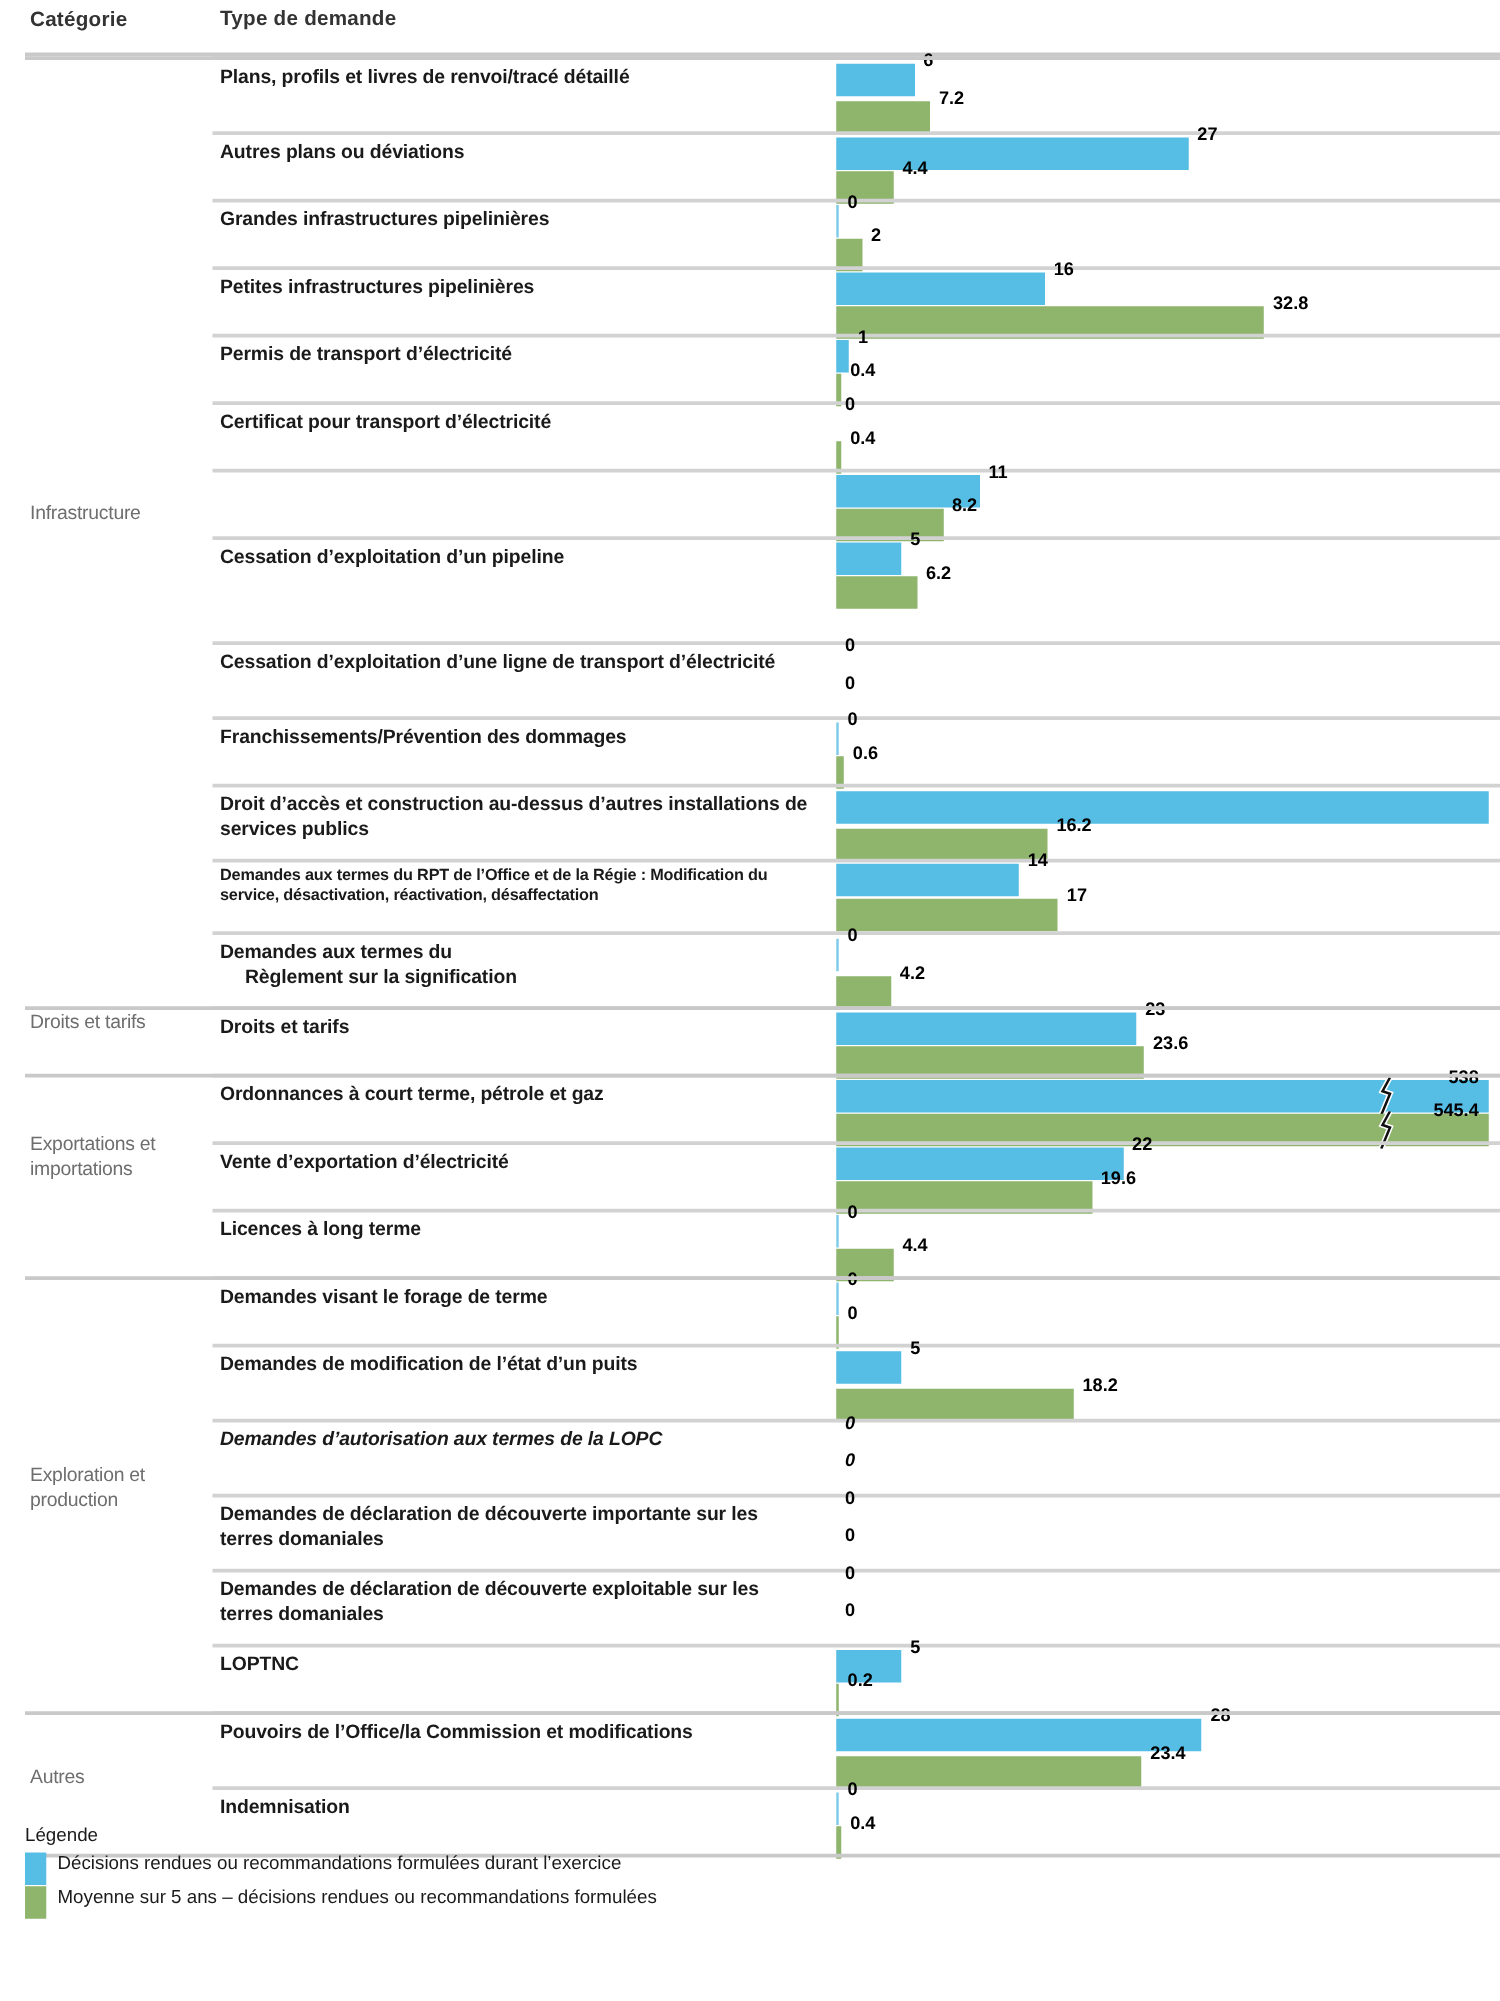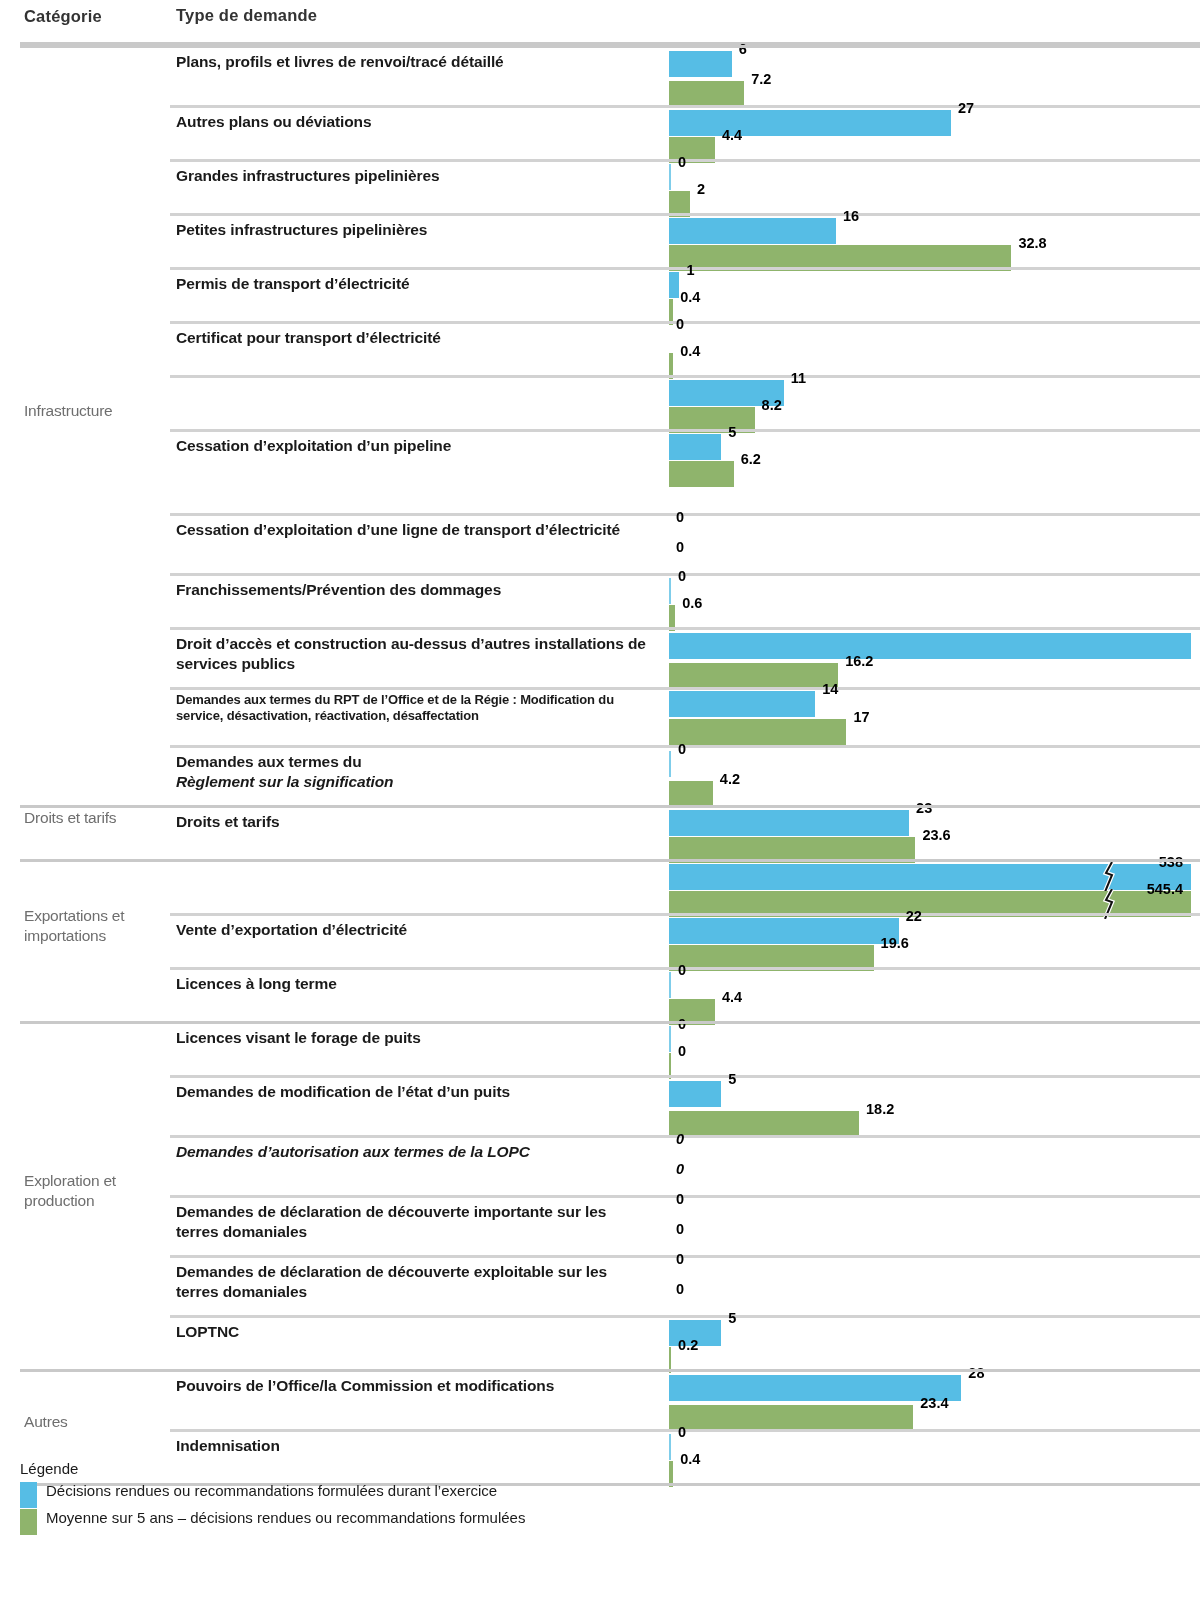--- a/index.html
+++ b/index.html
@@ -18,21 +18,21 @@
 
   
   .row{position:absolute;left:0;width:1200px;}
   .row-rule{position:absolute;left:170px;top:0;width:1030px;height:3px;background:#d2d2d2;}
   .row-label{
     position:absolute;left:176px;top:7px;width:470px;
     font-size:15.5px;font-weight:bold;color:#1a1a1a;line-height:1.30;
     letter-spacing:-0.1px;
   }
   .row-label.sm{font-size:13px;line-height:1.25;letter-spacing:-0.15px;}
-  .row-label .ital{font-style:italic;}
+  .row-label .ital{margin-left:20px;}
 
   
   .barwrap{position:absolute;left:669px;}
   .bar{position:absolute;left:0;height:26px;}
   .bar.blue{background:#56bde5;}
   .bar.green{background:#8fb46c;}
   .bar.zero{width:2px;}
   .bar.zero.blue{background:#7fcdea;}
   .bar.zero.green{background:#8fb46c;}
   .bar.invisible{width:0;background:transparent;}
@@ -212,20 +212,21 @@
           <div class="bar blue" style="top: 5px; width: 240.12px;"></div>
           <div class="vlabel" style="left: 247.12px; top: -4px;">23</div>
           <div class="bar green" style="top: 32px; width: 246.384px;"></div>
           <div class="vlabel" style="left: 253.384px; top: 23px;">23.6</div>
         </div>
       </div>
       <div class="catcell" style="top: 808px;">Droits et tarifs</div>
       <div class="cat-rule" style="top: 805px;"></div>
       <div class="row" style="top: 859px; height: 54px;">
         <div class="row-rule"></div>
+        <div class="row-label">Ordonnances à court terme, pétrole et gaz</div>
         <div class="barwrap" style="top: 0px;">
           <div class="bar blue" style="top: 5px; width: 522px;"></div>
           <div class="brk" style="left: 432px; top: 3px;"><svg width="18" height="30" viewBox="0 0 18 30">
               <path d="M11 0 L5 11 L11 13 L4 30" stroke="#ffffff" stroke-width="4.5" fill="none"></path>
               <path d="M11 0 L5 11 L11 13 L4 30" stroke="#111111" stroke-width="2" fill="none"></path>
             </svg></div>
           <div class="vlabel inside" style="left: 514px; transform: translateX(-100%); top: -4px;">538</div>
           <div class="bar green" style="top: 32px; width: 522px;"></div>
           <div class="brk" style="left: 432px; top: 30px;"><svg width="18" height="30" viewBox="0 0 18 30">
               <path d="M11 0 L5 11 L11 13 L4 30" stroke="#ffffff" stroke-width="4.5" fill="none"></path>
@@ -251,21 +252,21 @@
           <div class="bar blue zero" style="top: 5px; width: 2px;"></div>
           <div class="vlabel" style="left: 9px; top: -4px;">0</div>
           <div class="bar green" style="top: 32px; width: 45.936px;"></div>
           <div class="vlabel" style="left: 52.936px; top: 23px;">4.4</div>
         </div>
       </div>
       <div class="catcell" style="top: 906px;">Exportations et importations</div>
       <div class="cat-rule" style="top: 859px;"></div>
       <div class="row" style="top: 1021px; height: 54px;">
         <div class="row-rule"></div>
-        <div class="row-label">Licences visant le forage de puits</div>
+        <div class="row-label">Demandes visant le forage de terme</div>
         <div class="barwrap" style="top: 0px;">
           <div class="bar blue zero" style="top: 5px; width: 2px;"></div>
           <div class="vlabel" style="left: 9px; top: -4px;">0</div>
           <div class="bar green zero" style="top: 32px; width: 2px;"></div>
           <div class="vlabel" style="left: 9px; top: 23px;">0</div>
         </div>
       </div>
       <div class="row" style="top: 1075px; height: 60px;">
         <div class="row-rule"></div>
         <div class="row-label">Demandes de modification de l’état d’un puits</div>

